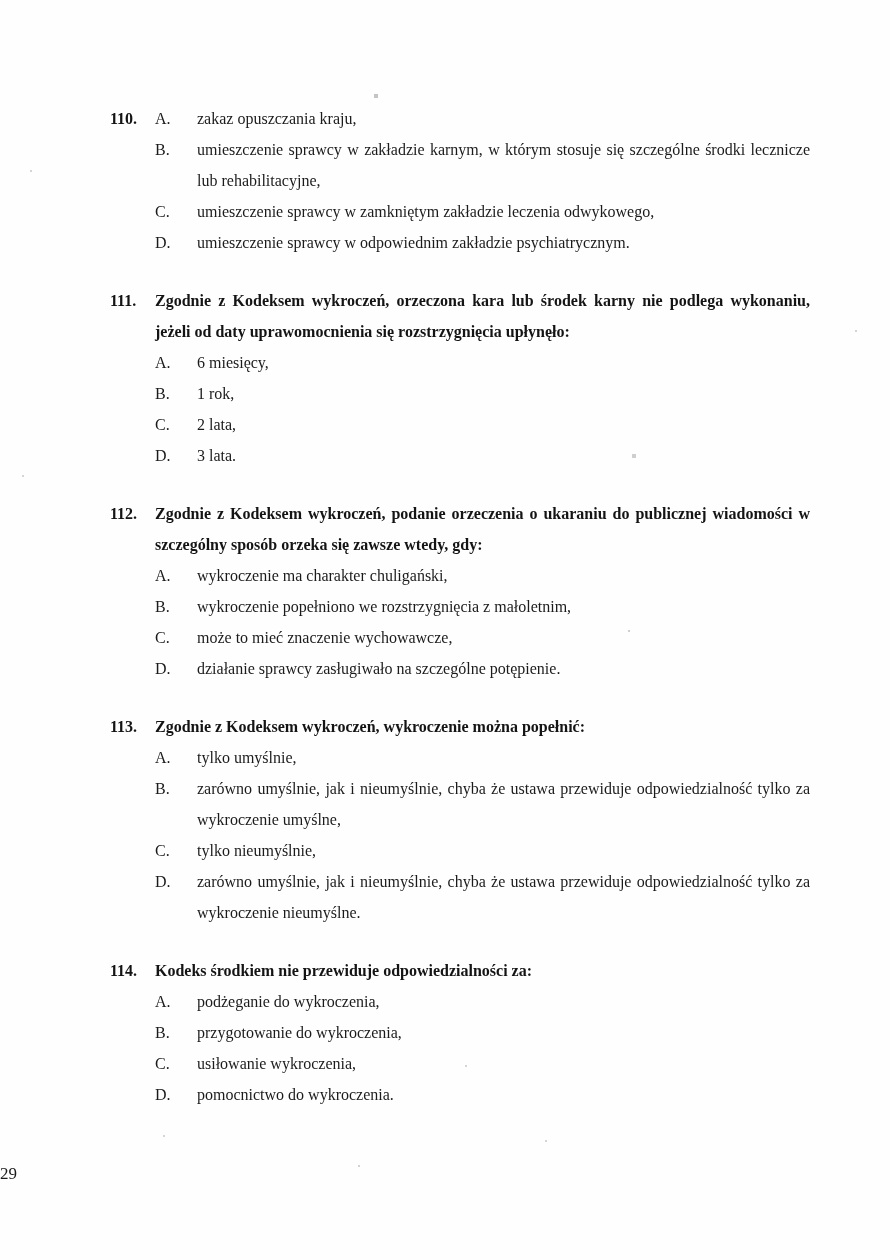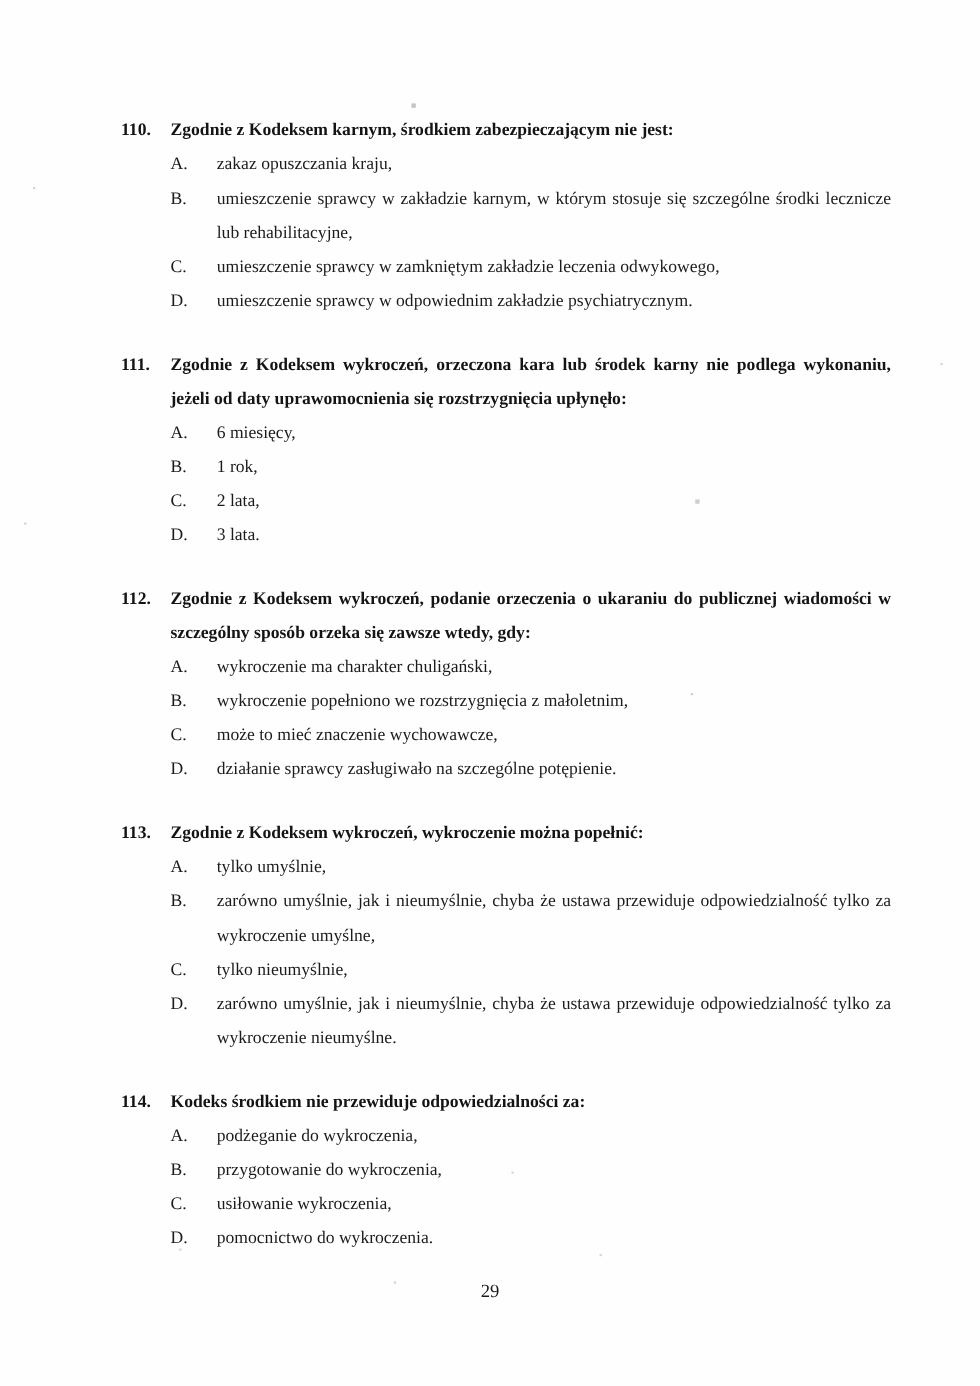--- a/index.html
+++ b/index.html
@@ -54,21 +54,21 @@
   .opt-text {
     flex: 1;
     text-align: justify;
     margin-left: 12px;
   }
   .page-number {
     position: absolute;
     top: 1158px;
     left: 0;
     width: 100%;
-    text-align: center;
+    text-align: left;
     font-size: 17px;
     color: #1b1b1b;
   }
   
   .scan-specks {
     position: absolute;
     top: 0; left: 0;
     width: 2px; height: 2px;
     background: transparent;
     box-shadow:
@@ -88,21 +88,20 @@
 </head>
 <body>
 
 <div class="page">
   <div class="scan-specks"></div>
 
   <div class="content">
   <div class="question">
     <div class="q-number">110.</div>
     <div class="q-body">
-      <div class="q-title">Zgodnie z Kodeksem karnym, środkiem zabezpieczającym nie jest:</div>
       <div class="options">
   <div class="option">
     <div class="opt-letter">A.</div>
     <div class="opt-text">zakaz opuszczania kraju,</div>
   </div>
 
   <div class="option">
     <div class="opt-letter">B.</div>
     <div class="opt-text">umieszczenie sprawcy w zakładzie karnym, w którym stosuje się szczególne środki lecznicze lub rehabilitacyjne,</div>
   </div>

